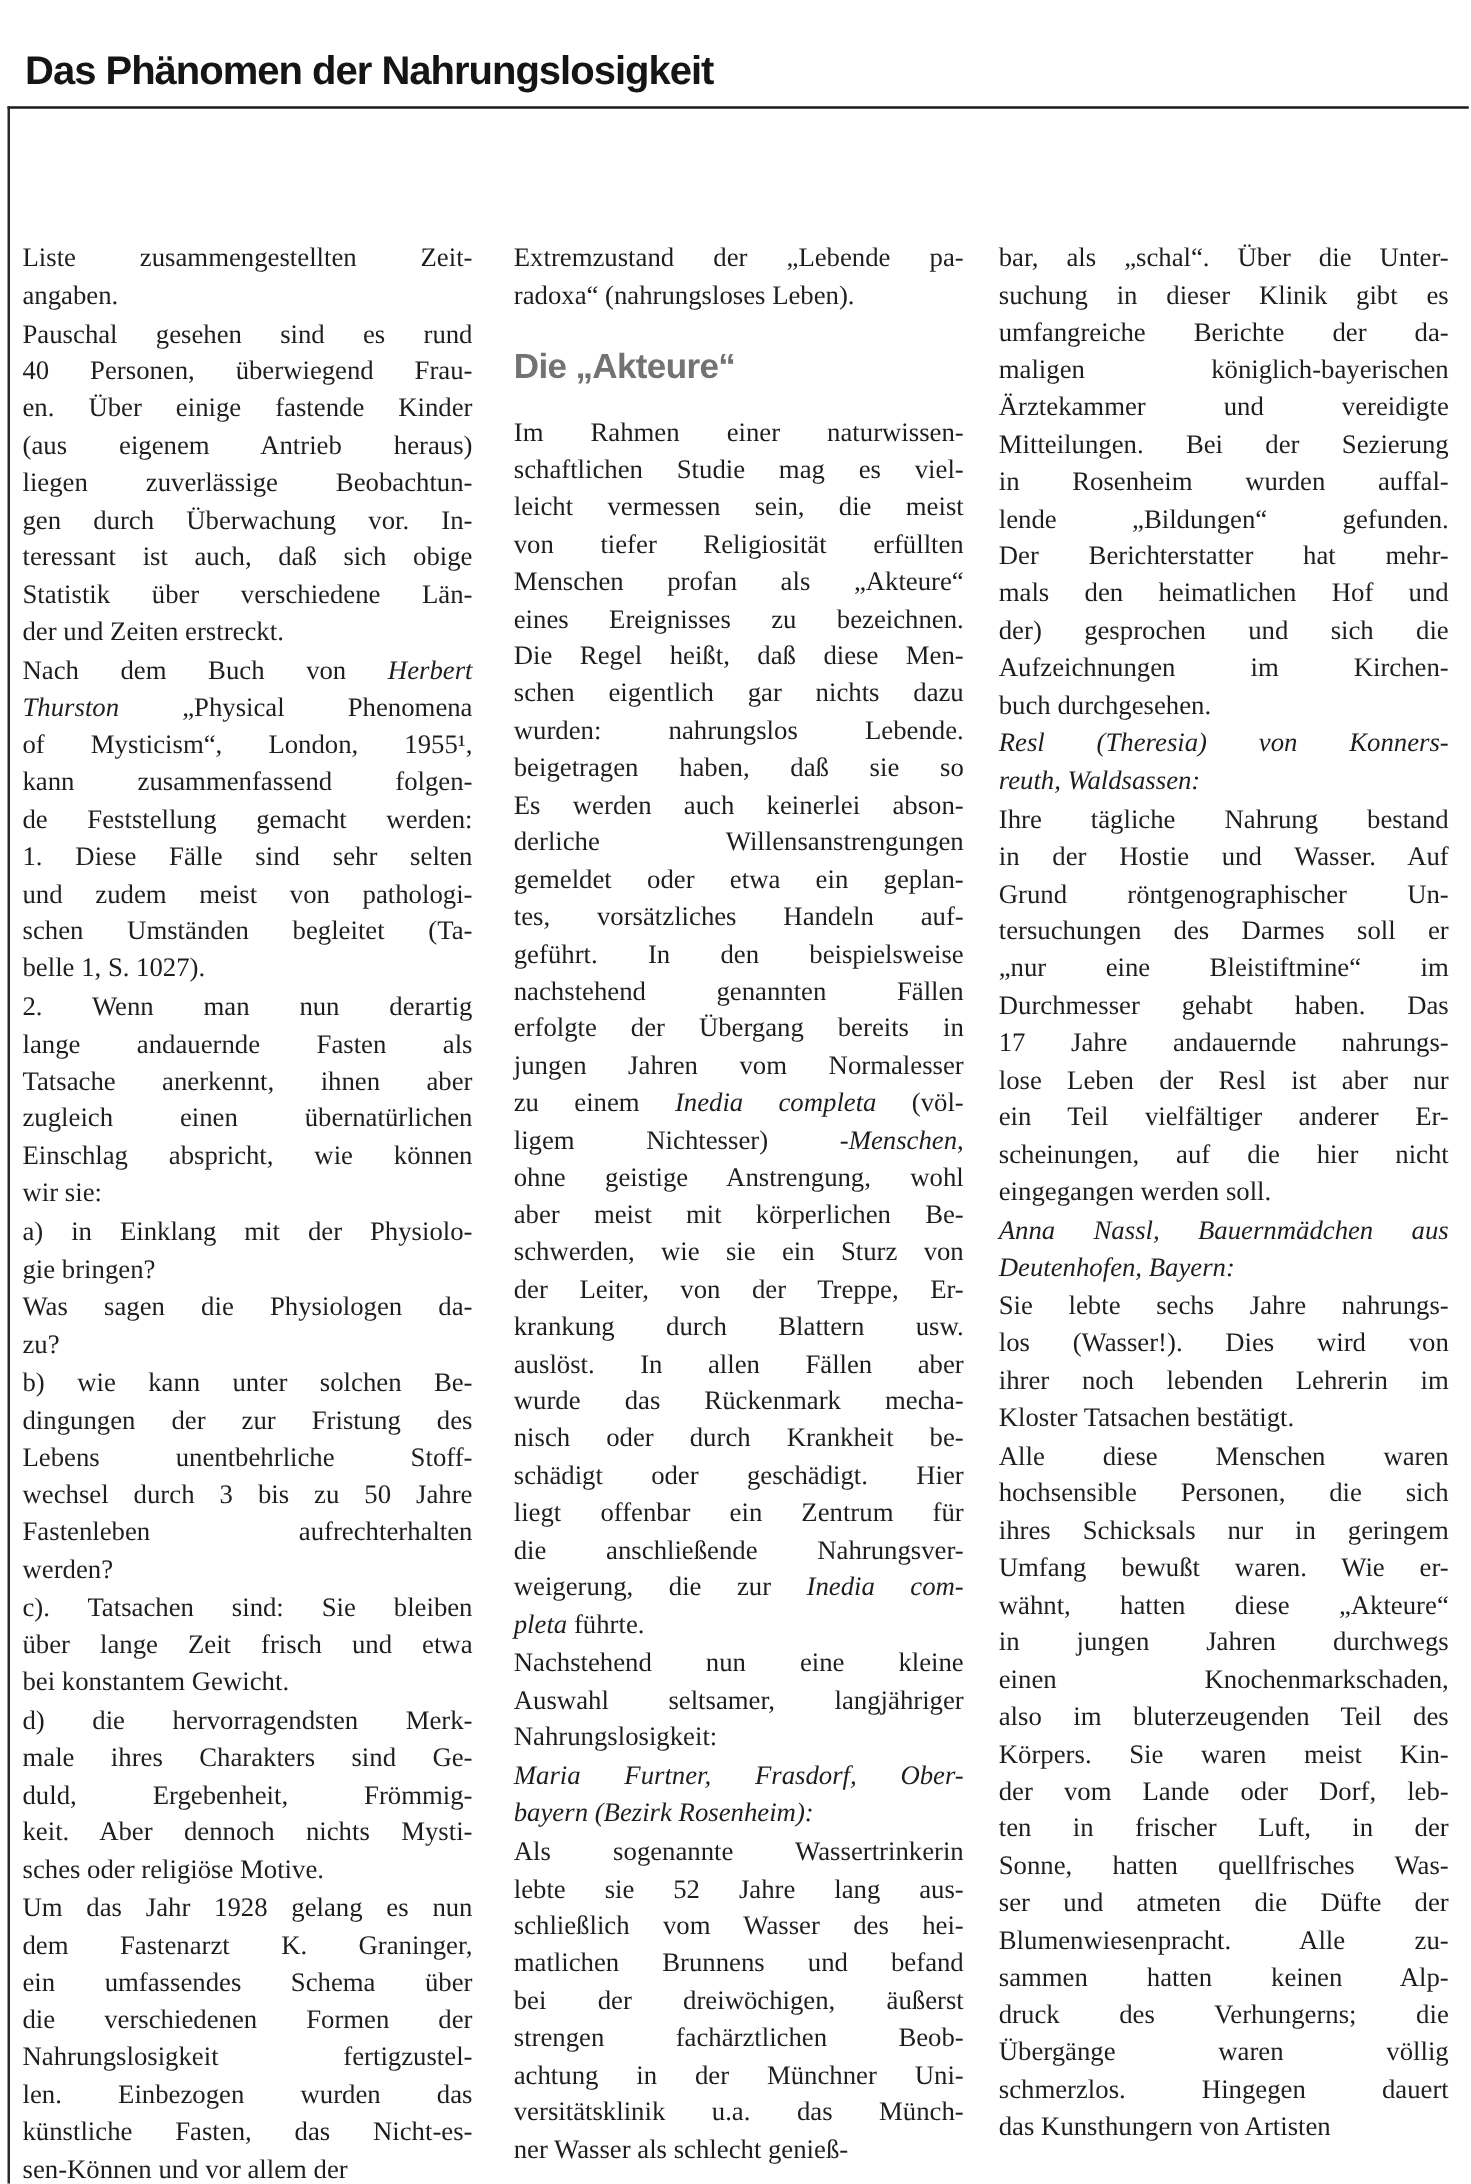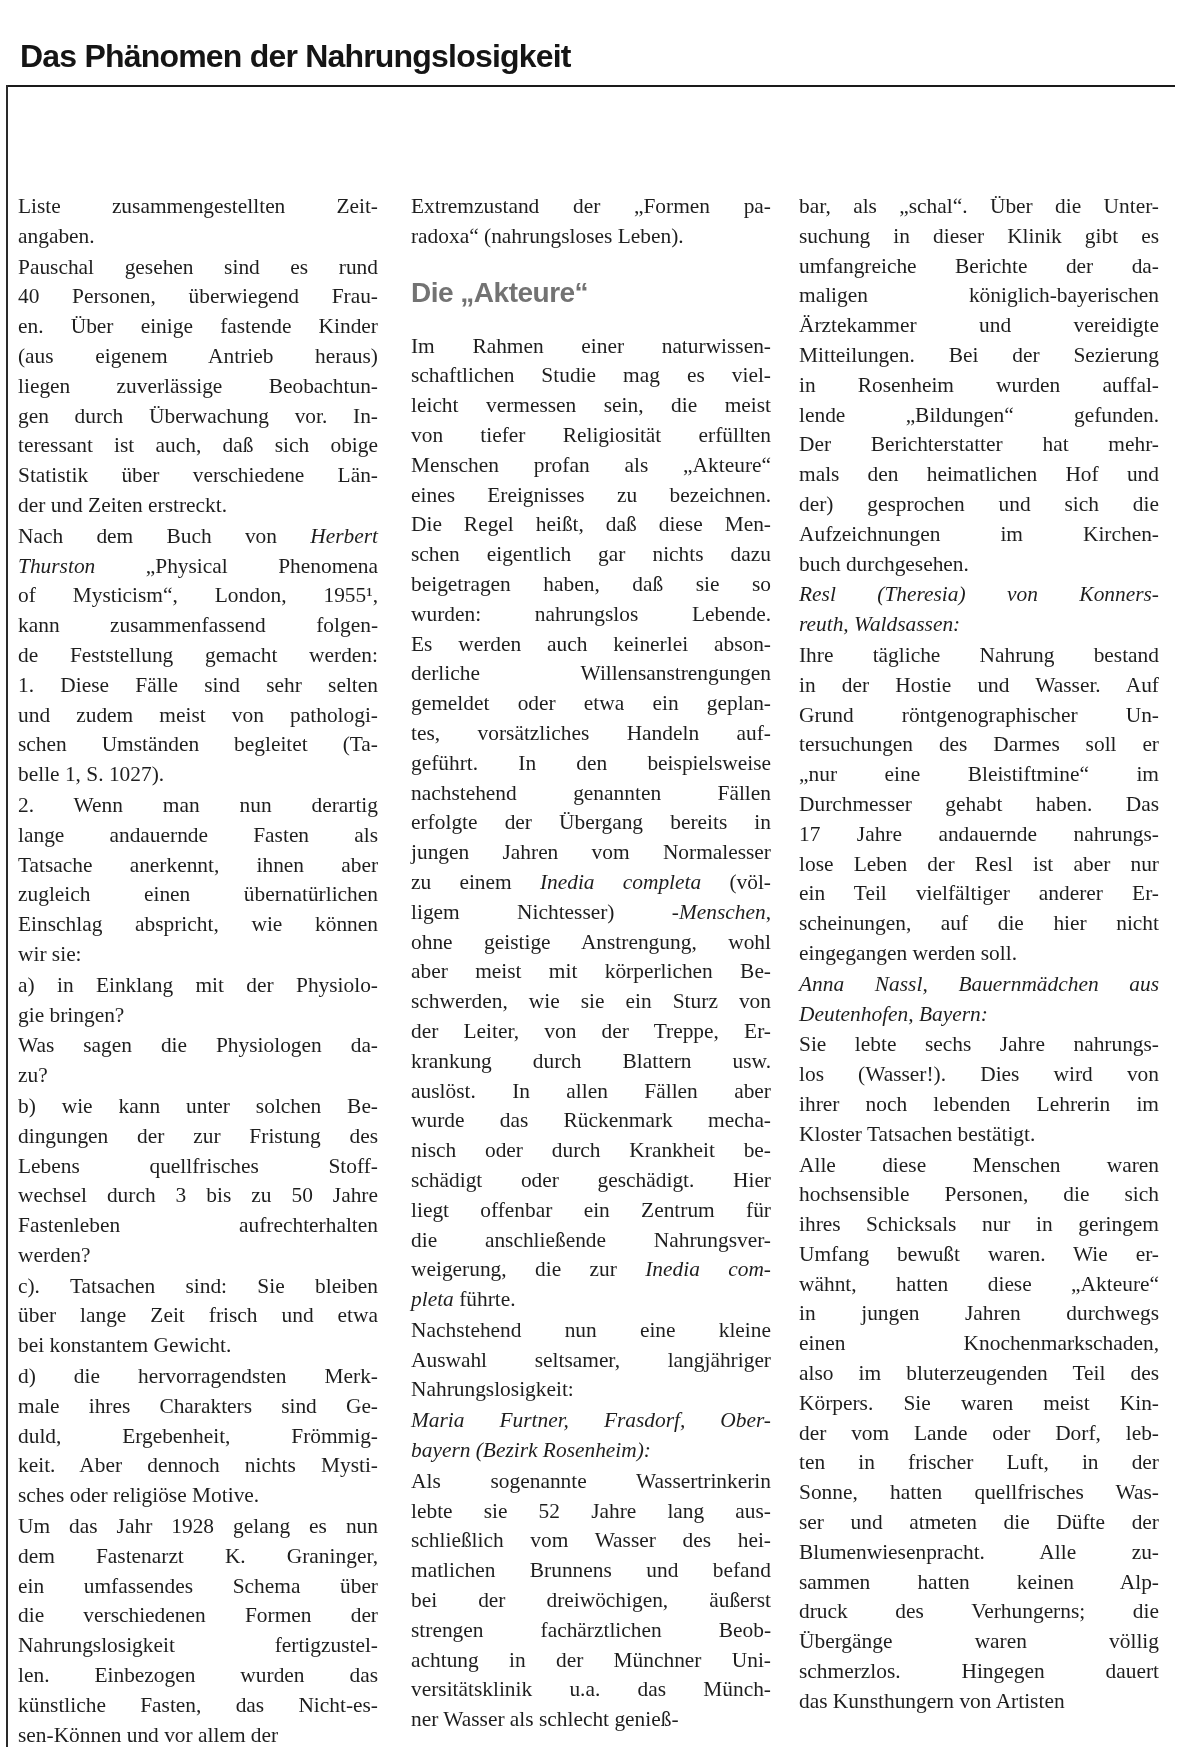--- a/index.html
+++ b/index.html
@@ -82,21 +82,21 @@
       <span class="line">a) in Einklang mit der Physiolo-</span>
       <span class="line last">gie bringen?</span>
     </p>
     <p>
       <span class="line">Was sagen die Physiologen da-</span>
       <span class="line last">zu?</span>
     </p>
     <p>
       <span class="line">b) wie kann unter solchen Be-</span>
       <span class="line">dingungen der zur Fristung des</span>
-      <span class="line">Lebens quellfrisches Stoff-</span>
+      <span class="line">Lebens unentbehrliche Stoff-</span>
       <span class="line">wechsel durch 3 bis zu 50 Jahre</span>
       <span class="line">Fastenleben aufrechterhalten</span>
       <span class="line last">werden?</span>
     </p>
     <p>
       <span class="line">c). Tatsachen sind: Sie bleiben</span>
       <span class="line">über lange Zeit frisch und etwa</span>
       <span class="line last">bei konstantem Gewicht.</span>
     </p>
     <p>
@@ -112,35 +112,35 @@
       <span class="line">ein umfassendes Schema über</span>
       <span class="line">die verschiedenen Formen der</span>
       <span class="line">Nahrungslosigkeit fertigzustel-</span>
       <span class="line">len. Einbezogen wurden das</span>
       <span class="line">künstliche Fasten, das Nicht-es-</span>
       <span class="line last">sen-Können und vor allem der</span>
     </p>
   </div>
 <div class="col col2">
     <p>
-      <span class="line">Extremzustand der „Formen pa-</span>
+      <span class="line">Extremzustand der „Lebende pa-</span>
       <span class="line last">radoxa“ (nahrungsloses Leben).</span>
     </p>
     <h2 class="subhead">Die „Akteure“</h2>
     <p>
       <span class="line">Im Rahmen einer naturwissen-</span>
       <span class="line">schaftlichen Studie mag es viel-</span>
       <span class="line">leicht vermessen sein, die meist</span>
       <span class="line">von tiefer Religiosität erfüllten</span>
       <span class="line">Menschen profan als „Akteure“</span>
       <span class="line">eines Ereignisses zu bezeichnen.</span>
       <span class="line">Die Regel heißt, daß diese Men-</span>
       <span class="line">schen eigentlich gar nichts dazu</span>
+      <span class="line">wurden: nahrungslos Lebende.</span>
       <span class="line">beigetragen haben, daß sie so</span>
-      <span class="line">wurden: nahrungslos Lebende.</span>
       <span class="line">Es werden auch keinerlei abson-</span>
       <span class="line">derliche Willensanstrengungen</span>
       <span class="line">gemeldet oder etwa ein geplan-</span>
       <span class="line">tes, vorsätzliches Handeln auf-</span>
       <span class="line">geführt. In den beispielsweise</span>
       <span class="line">nachstehend genannten Fällen</span>
       <span class="line">erfolgte der Übergang bereits in</span>
       <span class="line">jungen Jahren vom Normalesser</span>
       <span class="line">zu einem <i>Inedia completa</i> (völ-</span>
       <span class="line">ligem Nichtesser) -<i>Menschen</i>,</span>

